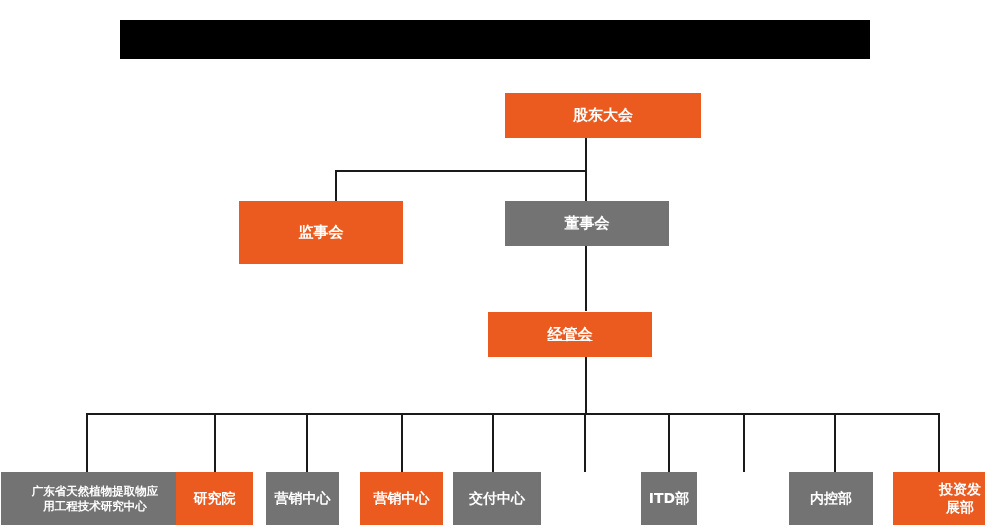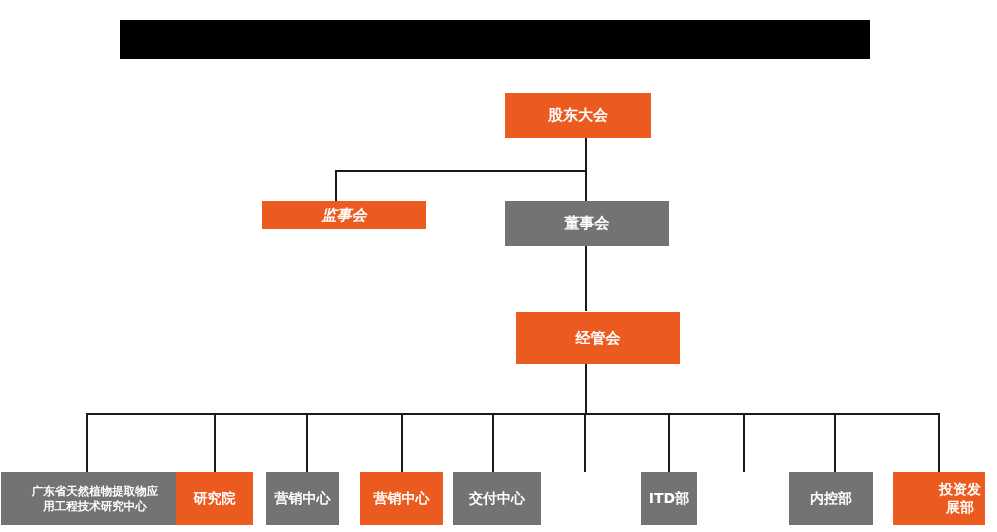--- a/index.html
+++ b/index.html
@@ -84,26 +84,26 @@
   <div class="line-v" style="left:214px; top:413px; height:59px;"></div>
   <div class="line-v" style="left:306px; top:413px; height:59px;"></div>
   <div class="line-v" style="left:401px; top:413px; height:59px;"></div>
   <div class="line-v" style="left:492px; top:413px; height:59px;"></div>
   <div class="line-v" style="left:584px; top:413px; height:59px;"></div>
   <div class="line-v" style="left:668px; top:413px; height:59px;"></div>
   <div class="line-v" style="left:743px; top:413px; height:59px;"></div>
   <div class="line-v" style="left:834px; top:413px; height:59px;"></div>
   <div class="line-v" style="left:938px; top:413px; height:59px;"></div>
 
-  <div class="node dark lvl1" style="left:505px; top:93px; width:146px; height:45px;">股东大会</div>
+  <div class="node dark lvl1" style="left:505px; top:93px; width:196px; height:45px;">股东大会</div>
 
-  <div class="node dark lvl2" style="left:262px; top:201px; width:164px; height:28px;font-style:italic;">监事会</div>
+  <div class="node dark lvl2" style="left:239px; top:201px; width:164px; height:63px;">监事会</div>
   <div class="node light lvl2" style="left:505px; top:201px; width:164px; height:45px;">董事会</div>
 
-  <div class="node dark lvl3" style="left:516px; top:312px; width:164px; height:52px;">经管会</div>
+  <div class="node dark lvl3" style="left:488px; top:312px; width:164px; height:45px;text-decoration:underline;">经管会</div>
 
   <div class="node light leaf-small" style="left:1px; top:472px; width:188px; height:53px;">广东省天然植物提取物应
 用工程技术研究中心</div>
 
   <div class="node dark leaf" style="left:176px; top:472px; width:77px; height:53px;">研究院</div>
 
   <div class="node light leaf" style="left:266px; top:472px; width:73px; height:53px;">营销中心</div>
 
   <div class="node dark leaf" style="left:360px; top:472px; width:83px; height:53px;">营销中心</div>
 

